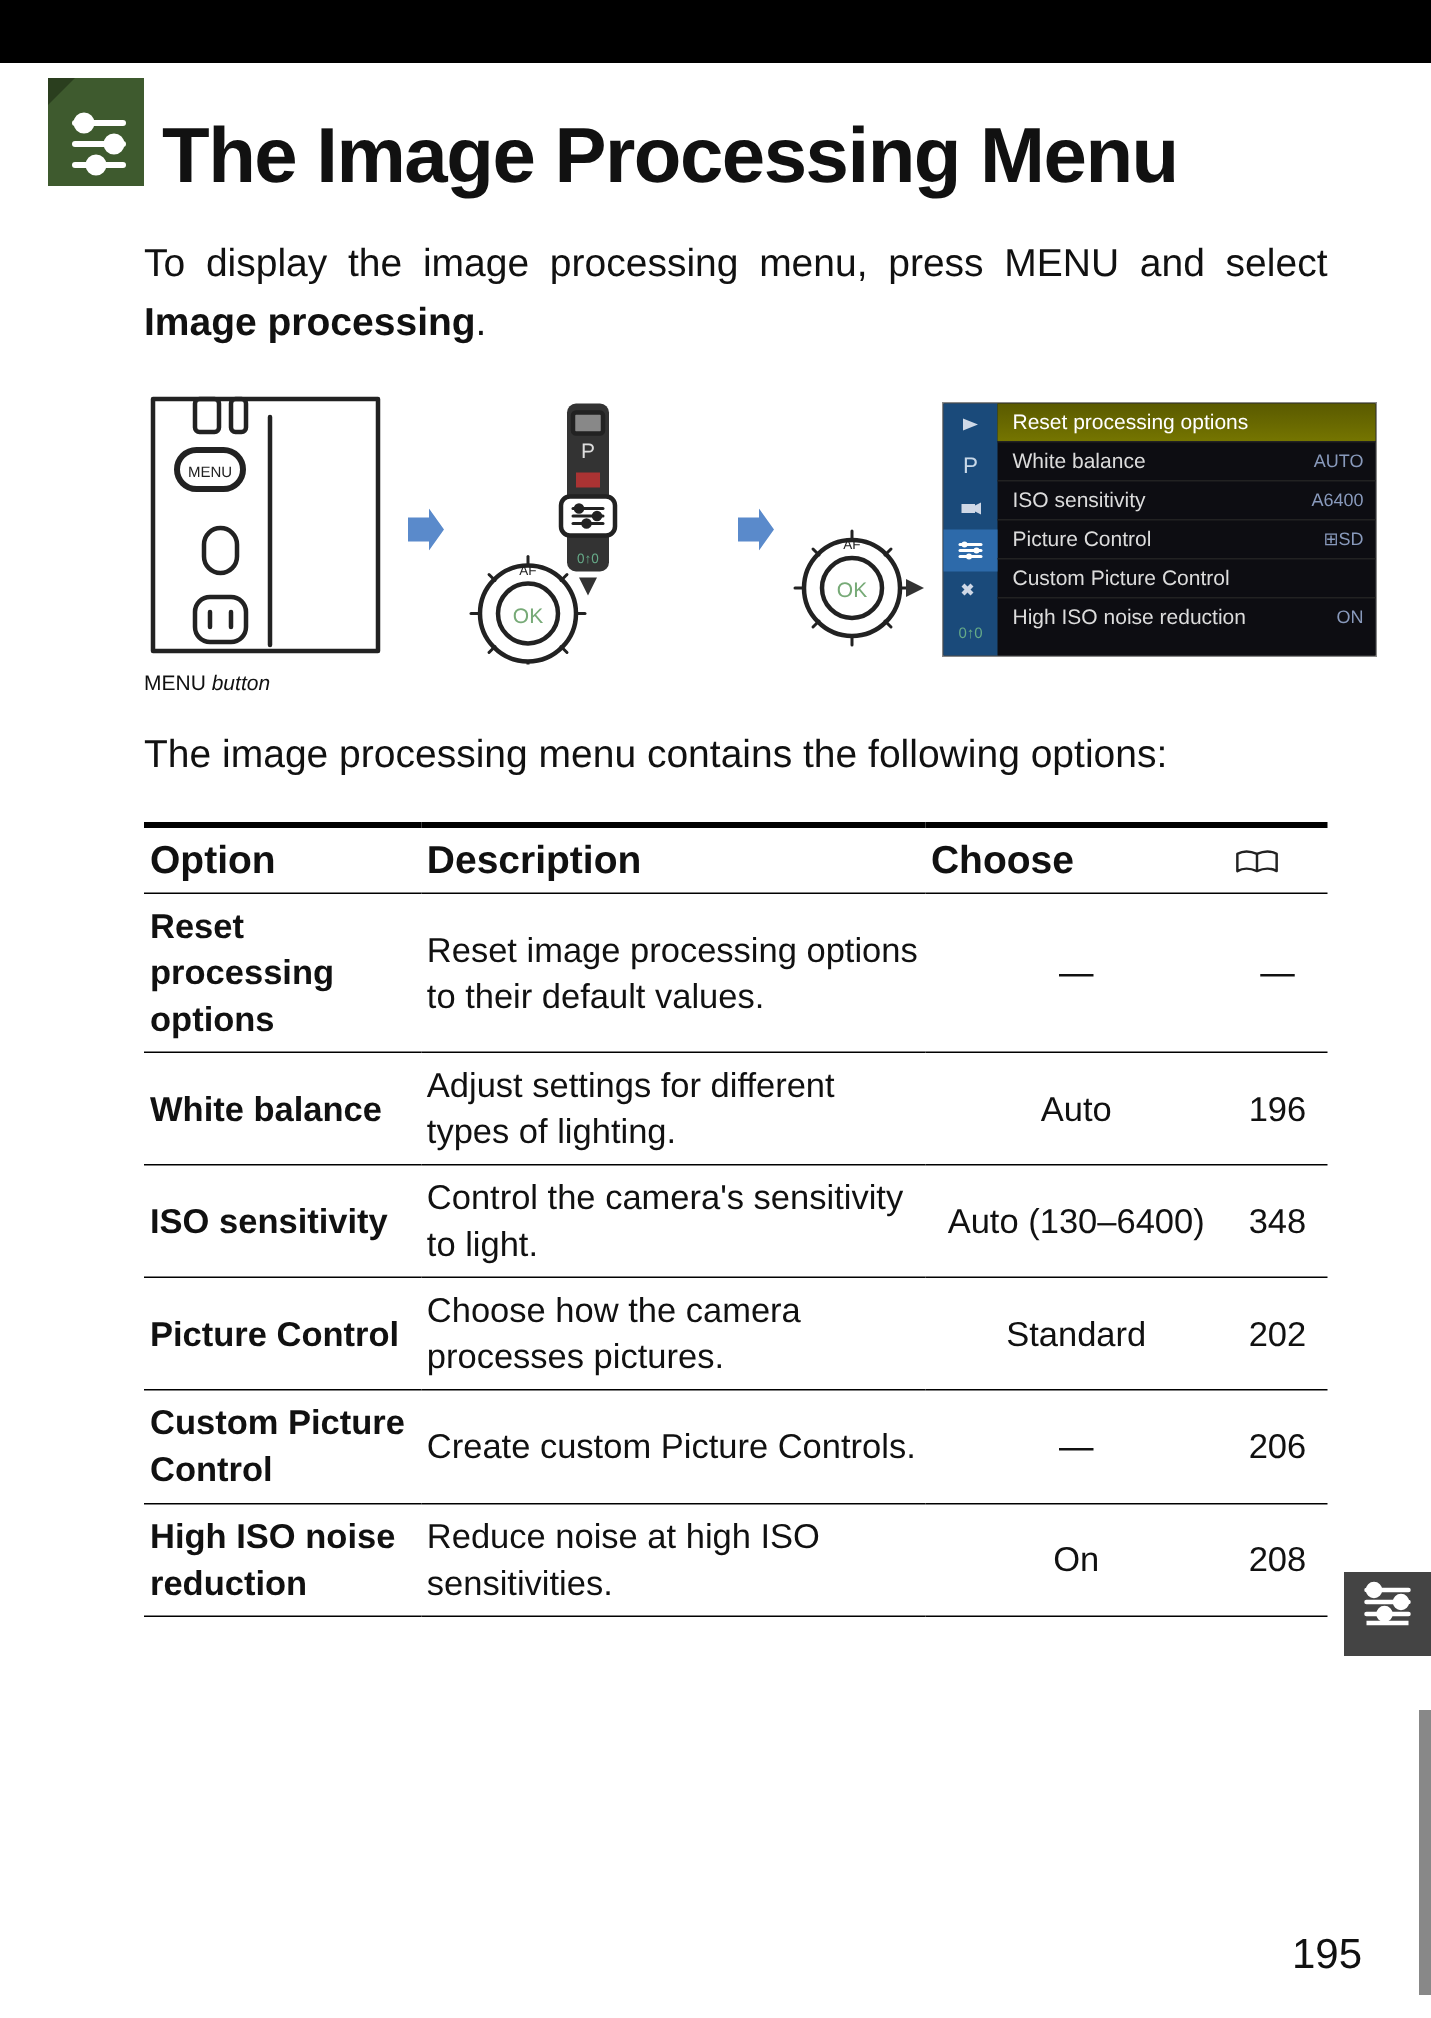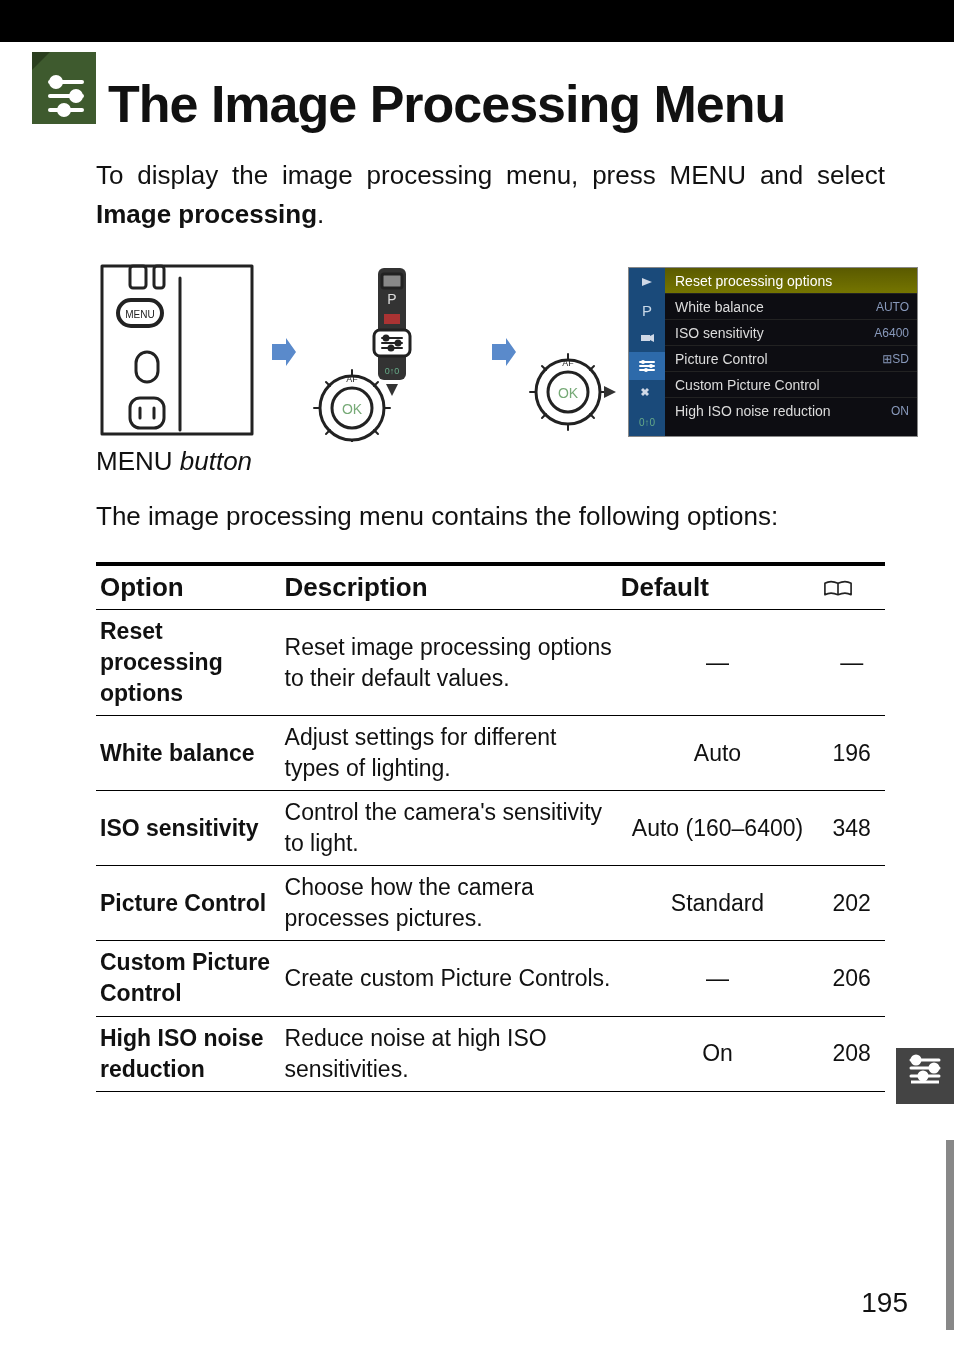--- a/index.html
+++ b/index.html
@@ -66,21 +66,21 @@
     align-items: center;
     gap: 8px;
   }
   .illus-box1 { width: 180px; }
   .illus-arrow {
     width: 28px; height: 28px;
   }
   .illus-box2 { width: 180px; }
   .illus-box3 { width: 292px; }
   .menu-caption {
-    font-size: 26px;
+    font-size: 14px;
     font-style: italic;
     margin-top: 2px;
     margin-bottom: 20px;
   }
   .menu-caption .mtxt {
     font-style: normal;
     font-family: Arial, sans-serif;
     letter-spacing: 0;
   }
   
@@ -443,21 +443,21 @@
       <span class="mtxt">MENU</span><span> button</span>
     </div>
 
     <p class="sub">The image processing menu contains the following options:</p>
 
     <table class="opt-table">
       <thead>
         <tr>
           <th>Option</th>
           <th>Description</th>
-          <th>Default</th>
+          <th>Choose</th>
           <th class="bookicon">
             <svg width="32" height="18" viewBox="0 0 38 22">
               <g fill="none" stroke="#222" stroke-width="2" stroke-linejoin="round">
                 <path d="M3 4 Q10 0 19 4 Q28 0 35 4 V18 Q28 14 19 18 Q10 14 3 18 Z"></path>
                 <line x1="19" y1="4" x2="19" y2="18"></line>
               </g>
             </svg>
           </th>
         </tr>
       </thead>
@@ -470,21 +470,21 @@
         </tr>
         <tr>
           <td class="opt-name">White balance</td>
           <td class="opt-desc">Adjust settings for different types of lighting.</td>
           <td class="opt-def">Auto</td>
           <td class="opt-pg">196</td>
         </tr>
         <tr>
           <td class="opt-name">ISO sensitivity</td>
           <td class="opt-desc">Control the camera's sensitivity to light.</td>
-          <td class="opt-def">Auto (160–6400)</td>
+          <td class="opt-def">Auto (130–6400)</td>
           <td class="opt-pg">348</td>
         </tr>
         <tr>
           <td class="opt-name">Picture Control</td>
           <td class="opt-desc">Choose how the camera processes pictures.</td>
           <td class="opt-def">Standard</td>
           <td class="opt-pg">202</td>
         </tr>
         <tr>
           <td class="opt-name">Custom Picture Control</td>

